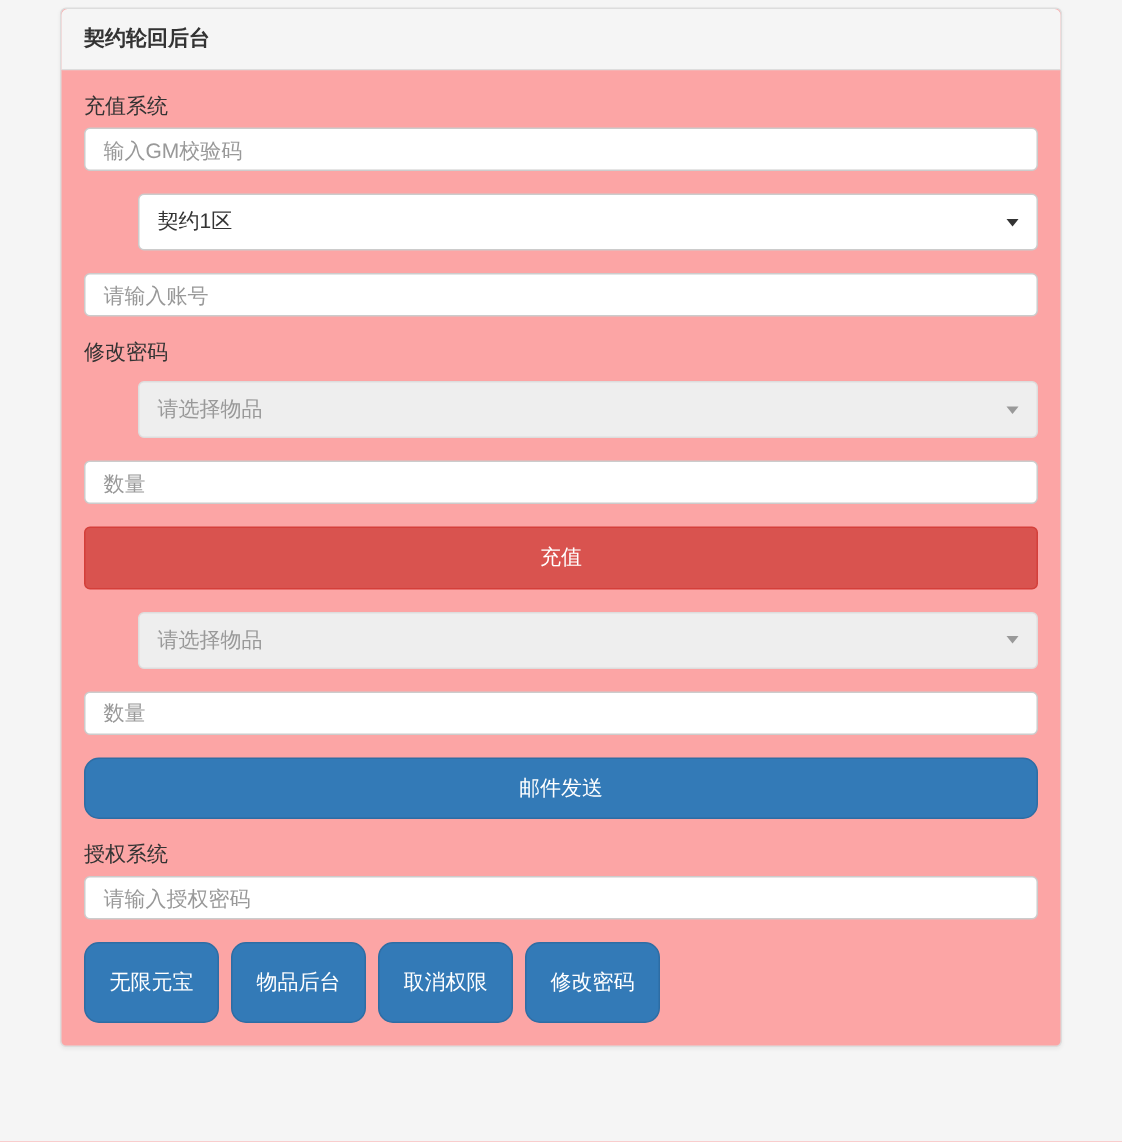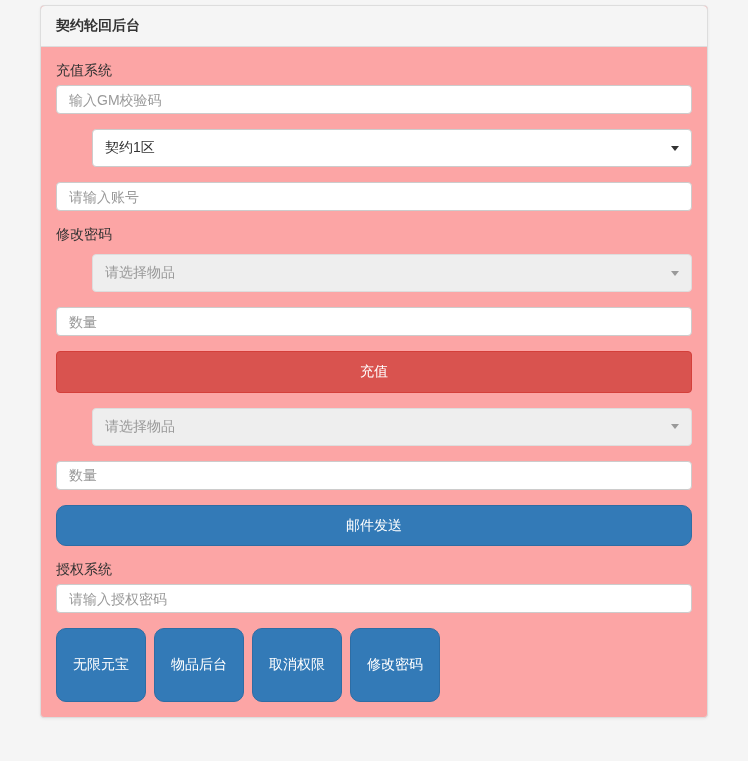--- a/index.html
+++ b/index.html
@@ -95,21 +95,21 @@
       vertical-align: middle;
       border-top: 5px solid #333;
       border-right: 4px solid transparent;
       border-left: 4px solid transparent;
     }
     .caret.muted {
       border-top-color: #999;
     }
     .btn {
       display: inline-block;
-      padding: 26px 16px;
+      padding: 16px 16px;
       font-size: 14px;
       font-weight: 400;
       line-height: 1.4;
       text-align: center;
       border: 1px solid transparent;
       border-radius: 4px;
       cursor: pointer;
       color: #fff;
       white-space: nowrap;
     }

